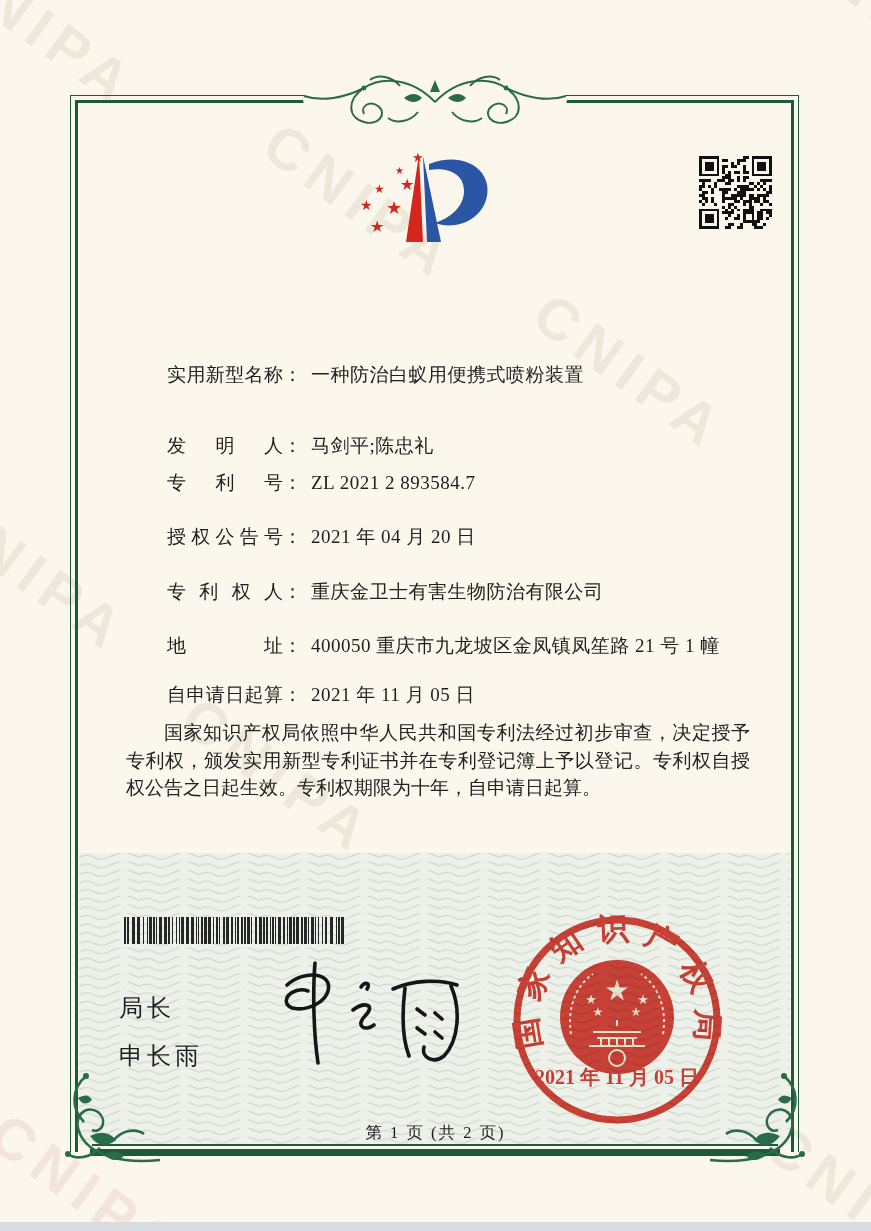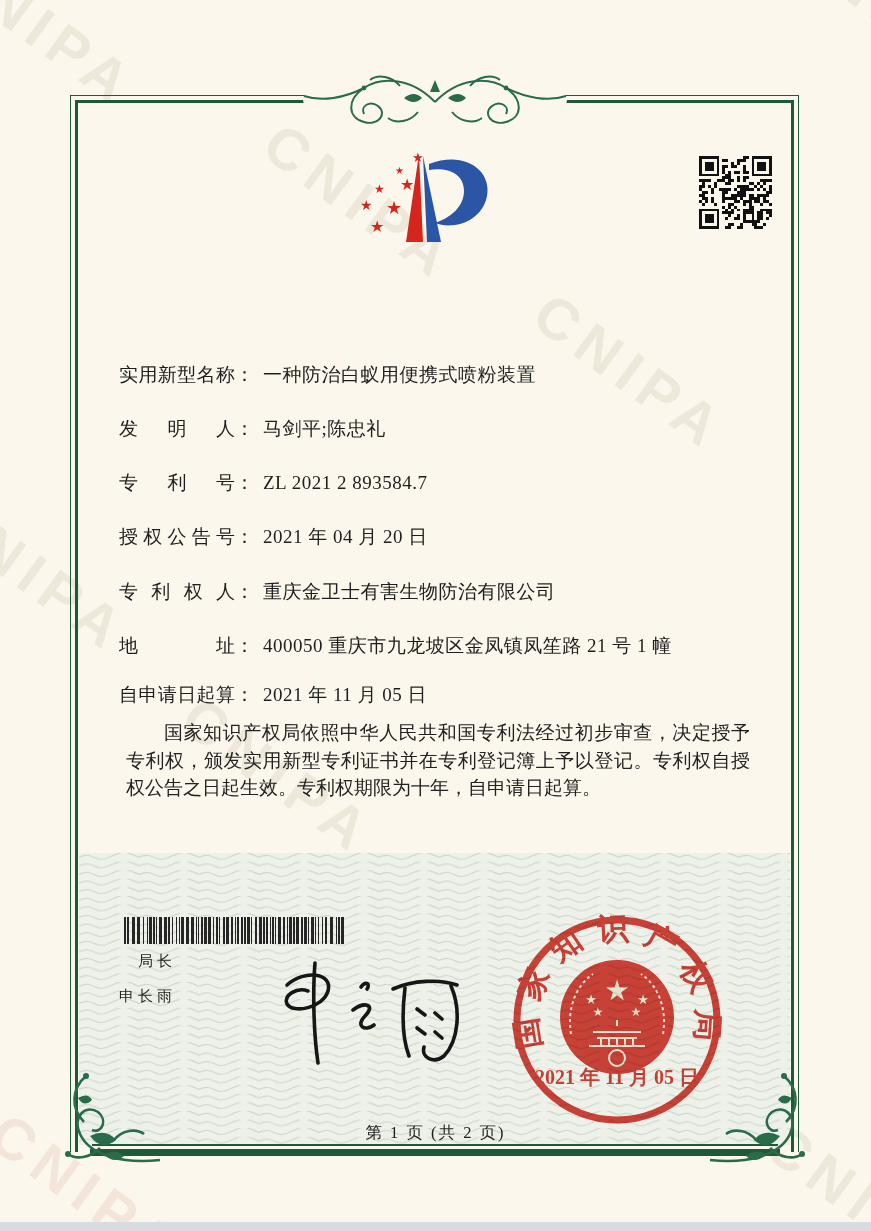--- a/index.html
+++ b/index.html
@@ -36,34 +36,34 @@
   .cert-no{position:absolute; left:102px; top:149px; font-size:20px; letter-spacing:3px; white-space:nowrap;}
   .logo{position:absolute; left:350px; top:144px; width:152px; height:110px;}
   .qr{position:absolute; left:699px; top:156px; width:73px; height:73px;}
   .title{position:absolute; left:0; top:261px; width:871px; text-align:center;
     font-family:"Liberation Sans","DejaVu Sans",sans-serif;
     font-size:43px; font-weight:900; letter-spacing:13px; padding-left:13px;
     box-sizing:border-box; color:#121212;}
   
   #fields{position:absolute; left:119px; top:362px; width:660px;}
   .frow{position:absolute; left:0; font-size:19px; white-space:nowrap;}
-  .flabel{display:inline-block; width:116px; text-align:justify; text-align-last:justify; vertical-align:bottom;}
+  .flabel{display:inline-block; width:116px; text-align:justify; text-align-last:justify; vertical-align:bottom;margin-left:48px;}
   .fcolon{display:inline-block; margin-right:9px;}
   .fvalue{letter-spacing:.5px;}
   .grant{position:absolute; left:336px; top:0; white-space:nowrap;}
   .grant .flabel{width:102px;}
   
   .paras{position:absolute; left:118px; top:711px; width:640px;
     font-size:19px; line-height:27.6px; text-align:justify; color:#222;}
   .paras p{margin:8px; text-indent:2em;}
   
   .barcode{position:absolute; left:124px; top:917px; width:224px; height:27px; display:flex; align-items:stretch;}
   .barcode div{background:#262626;}
   
-  .director{position:absolute; left:119px; top:952px; font-size:15px; letter-spacing:4px;text-align:right;}
+  .director{position:absolute; left:119px; top:992px; font-size:24px; letter-spacing:4px;}
   .director div{margin-bottom:16px;}
   .sig{position:absolute; left:253px; top:957px; width:218px; height:112px;}
   
   .seal{position:absolute; left:509px; top:912px; width:216px; height:216px;
     mix-blend-mode:multiply; opacity:.93;}
   
   .page-info{position:absolute; left:0; top:1122px; width:871px; text-align:center;
     font-size:16.5px; letter-spacing:2px;}
   .cont-note{position:absolute; left:334px; top:1159px; width:202px; height:40px;
     background:#ffffff; display:flex; align-items:center; justify-content:center;
@@ -469,21 +469,21 @@
       <rect x="13" y="24" width="1" height="1" fill="#111"></rect>
       <rect x="14" y="24" width="1" height="1" fill="#111"></rect>
       <rect x="19" y="24" width="1" height="1" fill="#111"></rect>
       <rect x="20" y="24" width="1" height="1" fill="#111"></rect>
       <rect x="21" y="24" width="1" height="1" fill="#111"></rect>
     </svg>
 
 
   <div id="fields">
       <div class="frow" style="top: 0px;"><span class="flabel">实用新型名称</span><span class="fcolon">：</span><span class="fvalue">一种防治白蚁用便携式喷粉装置</span></div>
-      <div class="frow" style="top: 54px;"><span class="flabel">发明人</span><span class="fcolon">：</span><span class="fvalue">马剑平;陈忠礼</span></div>
+      <div class="frow" style="top: 71px;"><span class="flabel">发明人</span><span class="fcolon">：</span><span class="fvalue">马剑平;陈忠礼</span></div>
       <div class="frow" style="top: 108px;"><span class="flabel">专利号</span><span class="fcolon">：</span><span class="fvalue">ZL 2021 2 893584.7</span></div>
       <div class="frow" style="top: 162px;"><span class="flabel">授权公告号</span><span class="fcolon">：</span><span class="fvalue">2021 年 04 月 20 日</span></div>
       <div class="frow" style="top: 217px; font-family: Liberation Mono, monospace;"><span class="flabel">专利权人</span><span class="fcolon">：</span><span class="fvalue">重庆金卫士有害生物防治有限公司</span></div>
       <div class="frow" style="top: 271px;"><span class="flabel">地址</span><span class="fcolon">：</span><span class="fvalue">400050 重庆市九龙坡区金凤镇凤笙路 21 号 1 幢</span></div>
       <div class="frow" style="top: 320px;"><span class="flabel">自申请日起算</span><span class="fcolon">：</span><span class="fvalue">2021 年 11 月 05 日</span></div>
     </div>
 
   <div class="paras">
     <p>国家知识产权局依照中华人民共和国专利法经过初步审查，决定授予专利权，颁发实用新型专利证书并在专利登记簿上予以登记。专利权自授权公告之日起生效。专利权期限为十年，自申请日起算。</p>
   </div>

